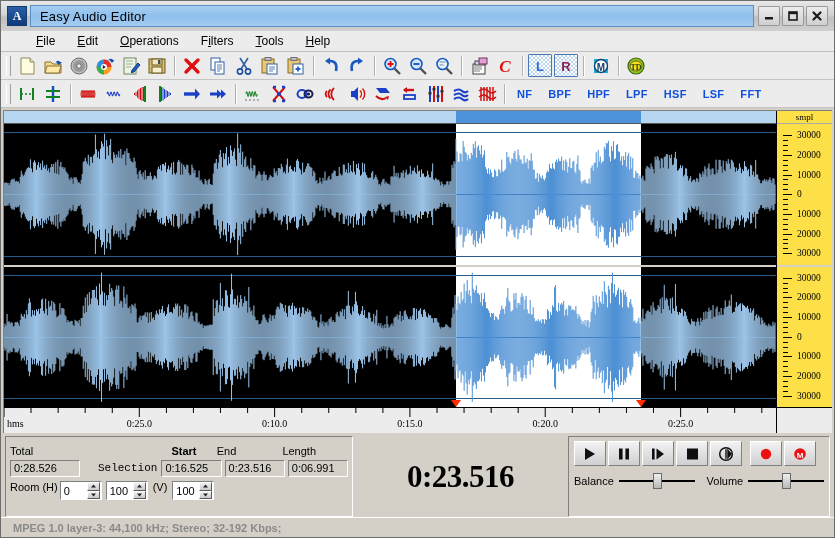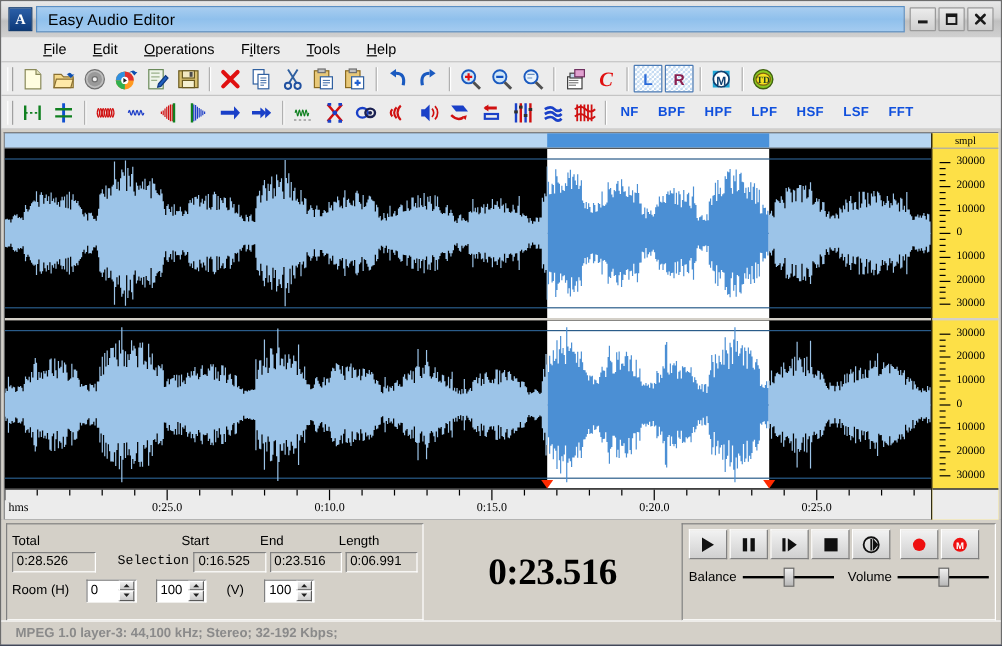--- a/index.html
+++ b/index.html
@@ -220,21 +220,21 @@
   .lbl{font-size:11px;color:#000;}
   .info-row2{display:flex;align-items:center;height:20px;margin-top:1px;}
   .field{
     height:17px;background:#d4d0c8;
     border:1px solid #808080;
     border-right-color:#fff;border-bottom-color:#fff;
     font-size:11px;color:#000;
     display:flex;align-items:center;padding-left:3px;
     box-sizing:border-box;
   }
-  .info-row3{display:flex;align-items:center;height:22px;margin-top:3px;gap:12px;}
+  .info-row3{display:flex;align-items:flex-start;height:22px;margin-top:3px;}
   .spin-wrap{
     display:flex;align-items:center;height:19px;
     border:1px solid #808080;border-right-color:#fff;border-bottom-color:#fff;
     background:#fff;box-sizing:border-box;margin:0 2px;
   }
   .spin-val{
     font-size:11px;color:#000;padding:0 4px 0 3px;
     min-width:26px;box-sizing:border-box;
   }
   .spin-btns{
@@ -832,21 +832,21 @@
 
     </div>
   </div>
 
   <div class="bottom">
 
     <div class="panel info-panel">
       <div class="info-row1">
         <span class="lbl" style="width:66px;">Total</span>
         <span class="lbl" style="width:76px;"></span>
-        <span class="lbl" style="width:66px;">Start</span>
+        <span class="lbl" style="width:66px;text-align:center;font-weight:bold;">Start</span>
         <span class="lbl" style="width:66px;">End</span>
         <span class="lbl" style="width:66px;">Length</span>
       </div>
       <div class="info-row2">
         <span class="field" style="width:72px;">0:28.526</span>
         <span class="lbl" style="width:80px;text-align:right;padding-right:4px;font-family:Liberation Mono, monospace;">Selection</span>
         <span class="field" style="width:62px;">0:16.525</span>
         <span class="field" style="width:62px;margin-left:3px;">0:23.516</span>
         <span class="field" style="width:62px;margin-left:3px;">0:06.991</span>
       </div>

